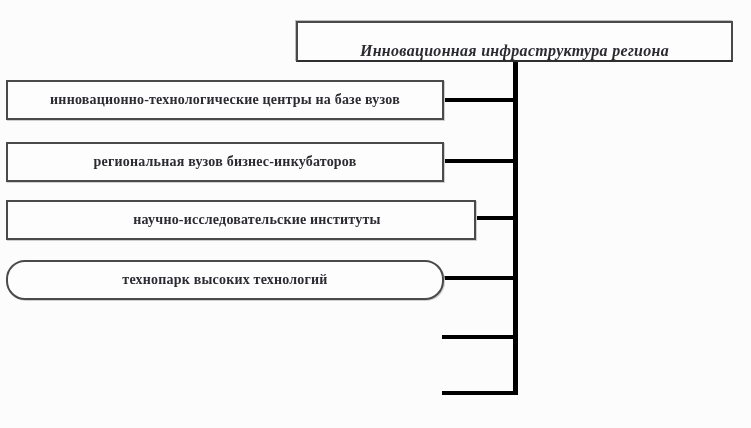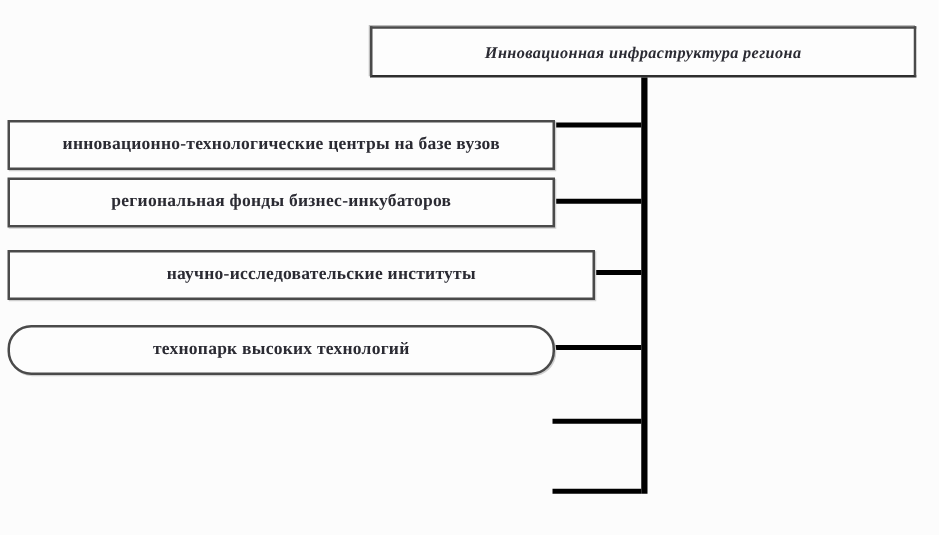--- a/index.html
+++ b/index.html
@@ -18,24 +18,24 @@
   .root-node {
     position: absolute;
     left: 296px;
     top: 21px;
     width: 433px;
     height: 37px;
     border: 2px solid var(--border, #4a4a4a);
     border-bottom-color: #2e2e2e;
     background: #fdfdfd;
     display: flex;
-    align-items: center;
+    align-items: flex-end;
     justify-content: center;
     text-align: center;
-    font-size: 13px;
+    font-size: 16px;
     font-weight: bold;
     font-style: italic;
     color: var(--text, #2b2b33);
     letter-spacing: 0.3px;
     box-shadow: -1px -1px 0 #bdbdbd;
   }
   .trunk {
     position: absolute;
     left: 513px;
     top: 62px;
@@ -60,21 +60,21 @@
     letter-spacing: 0.2px;
     box-shadow: 1px 1px 0 #cfcfcf;
   }
   .connector {
     position: absolute;
     left: 442px;
     width: 71px;
     height: 4px;
     background: var(--line, #000000);
   }
-  .n1 { top: 96px; }
+  .n1 { top: 80px; }
   .n2 { top: 142px; }
   .n3 { top: 200px; padding-left: 32px; }
   .n4 { top: 260px; border-radius: 19px; }
   .n5 { top: 318px; }
   .n6 { top: 377px; }
   .c1 { top: 98px; }
   .c2 { top: 159px; }
   .c3 { top: 216px; }
   .c4 { top: 276px; }
   .c5 { top: 335px; }
@@ -96,21 +96,21 @@
   <div class="connector c3"></div>
   <div class="connector c4"></div>
   <div class="connector c5"></div>
   <div class="connector c6"></div>
 
   <div class="node-box n1">
     <span>инновационно-технологические центры на базе вузов</span>
   </div>
 
   <div class="node-box n2">
-    <span>региональная фонды бизнес-инкубаторов</span>
+    <span>региональная вузов бизнес-инкубаторов</span>
   </div>
 
   <div class="node-box n3">
     <span>научно-исследовательские институты</span>
   </div>
 
   <div class="node-box n4">
     <span>технопарк высоких технологий</span>
   </div>
 

